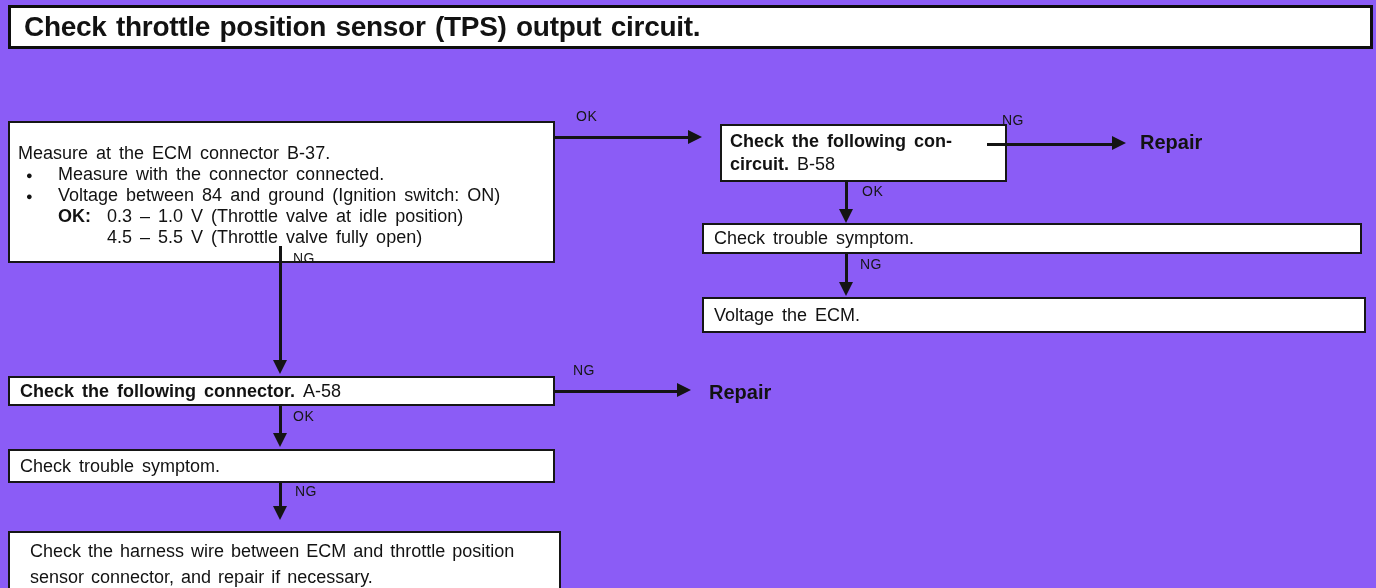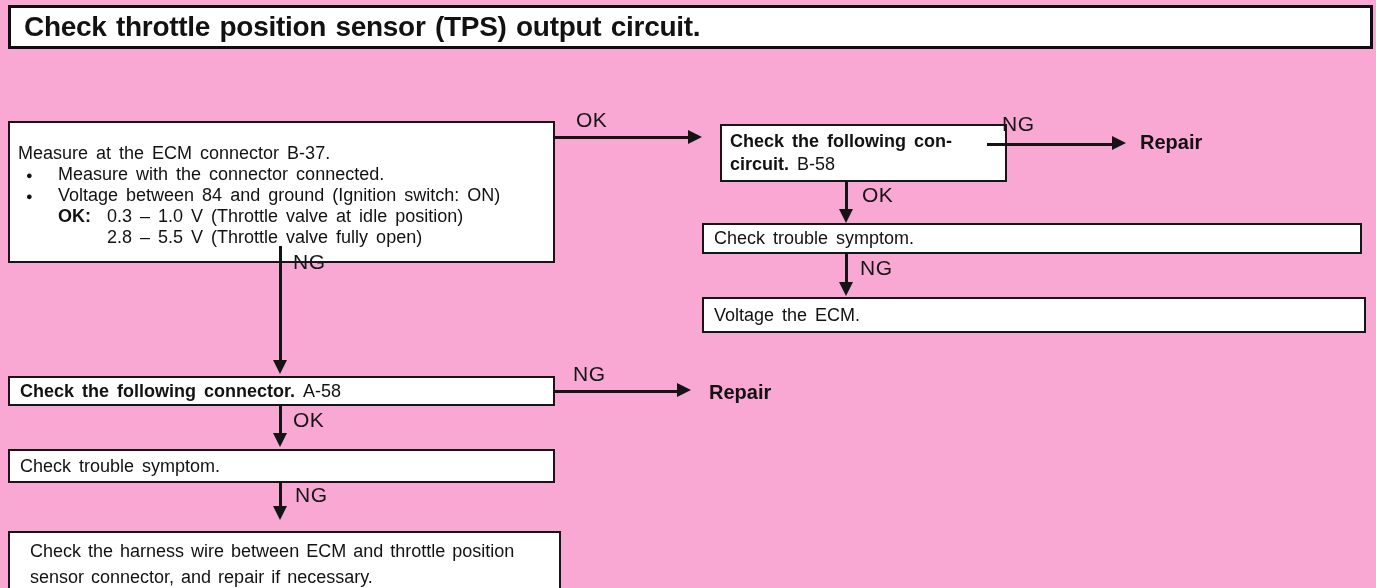--- a/index.html
+++ b/index.html
@@ -1,17 +1,17 @@
 <!DOCTYPE html>
 <html><head>
 <meta charset="utf-8">
 <style>
   html,body{margin:0;padding:0;background:#ffffff;}
   .stage{
-    position:relative;width:1376px;height:588px;background:#f9a8d4;
+    position:relative;width:1376px;height:588px;background:#8b5cf6;
     font-family:"Liberation Sans", sans-serif;color:#121212;overflow:hidden;
   }
   .title-bar{
     position:absolute;left:8px;top:5px;width:1346px;height:38px;
     border:3px solid #0e0e0e;display:flex;align-items:center;
     padding-left:13px;font-weight:bold;font-size:28px;letter-spacing:-0.3px;
     word-spacing:2px;background:#fff;
   }
   .fbox{
     position:absolute;border:2px solid #161616;background:#fff;
@@ -28,21 +28,21 @@
   .code{font-weight:normal;}
   #box-trouble-right{left:702px;top:223px;width:646px;height:27px;line-height:27px;padding-left:10px;}
   #box-replace{left:702px;top:297px;width:650px;height:32px;line-height:32px;padding-left:10px;}
   #box-a52{left:8px;top:376px;width:533px;height:26px;line-height:26px;padding-left:10px;font-weight:bold;}
   #box-trouble-left{left:8px;top:449px;width:533px;height:30px;line-height:30px;padding-left:10px;}
   #box-harness{left:8px;top:523px;width:529px;height:50px;padding:5px 0 0 20px;line-height:26px;word-spacing:2px;margin-top:8px;}
   .hline{position:absolute;border-top:3px solid #141414;height:0;}
   .vline{position:absolute;border-left:3px solid #141414;width:0;}
   .ah-right{position:absolute;width:0;height:0;border-top:7px solid transparent;border-bottom:7px solid transparent;border-left:14px solid #141414;}
   .ah-down{position:absolute;width:0;height:0;border-left:7px solid transparent;border-right:7px solid transparent;border-top:14px solid #141414;}
-  .edge-label{position:absolute;font-size:21px;color:#161616;letter-spacing:0.5px;}
+  .edge-label{position:absolute;font-size:14px;color:#161616;letter-spacing:0.5px;}
   .repair{position:absolute;font-size:20px;font-weight:bold;color:#121212;}
 </style>
 </head>
 <body>
 
 <div class="stage">
 
   <div class="title-bar">
     <span>Check throttle position sensor (TPS) output circuit.</span>
   </div>
@@ -53,21 +53,21 @@
       <span class="bullet">●</span>
       <span>Measure with the connector connected.</span>
     </div>
     <div class="mrow bullet-row">
       <span class="bullet">●</span>
       <span>Voltage between 84 and ground (Ignition switch: ON)</span>
     </div>
     <div class="mrow ok-row">
       <span class="ok-prefix">OK:</span><span>0.3 – 1.0 V (Throttle valve at idle position)</span>
     </div>
-    <div class="mrow ok-row2">2.8 – 5.5 V (Throttle valve fully open)</div>
+    <div class="mrow ok-row2">4.5 – 5.5 V (Throttle valve fully open)</div>
   </div>
 
   <div class="hline" style="left:554px;top:136px;width:136px;"></div>
   <div class="ah-right" style="left:688px;top:130px;"></div>
   <div class="edge-label" style="left:576px;top:108px;">OK</div>
 
   <div class="fbox" id="box-b37">
     <div>Check the following con-</div>
     <div>
       <span>circuit.</span>

